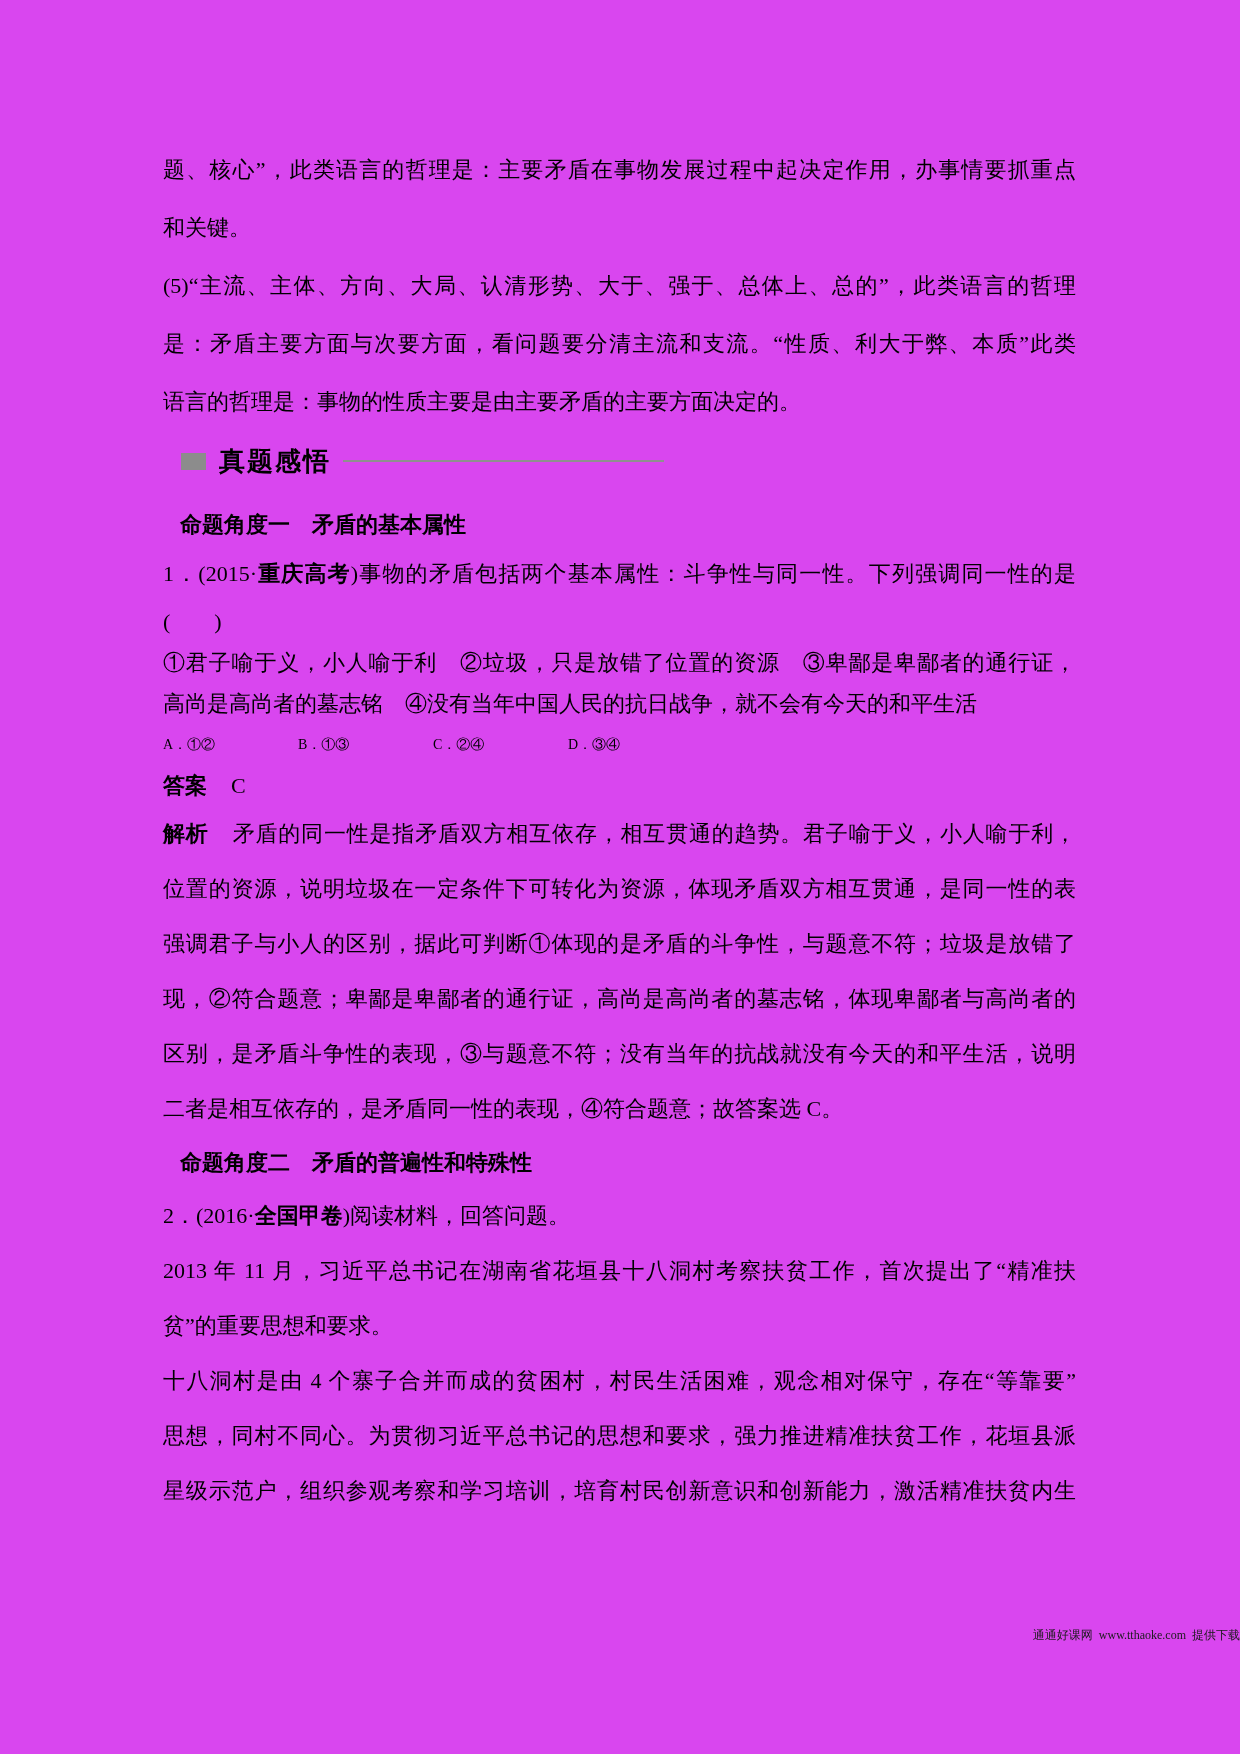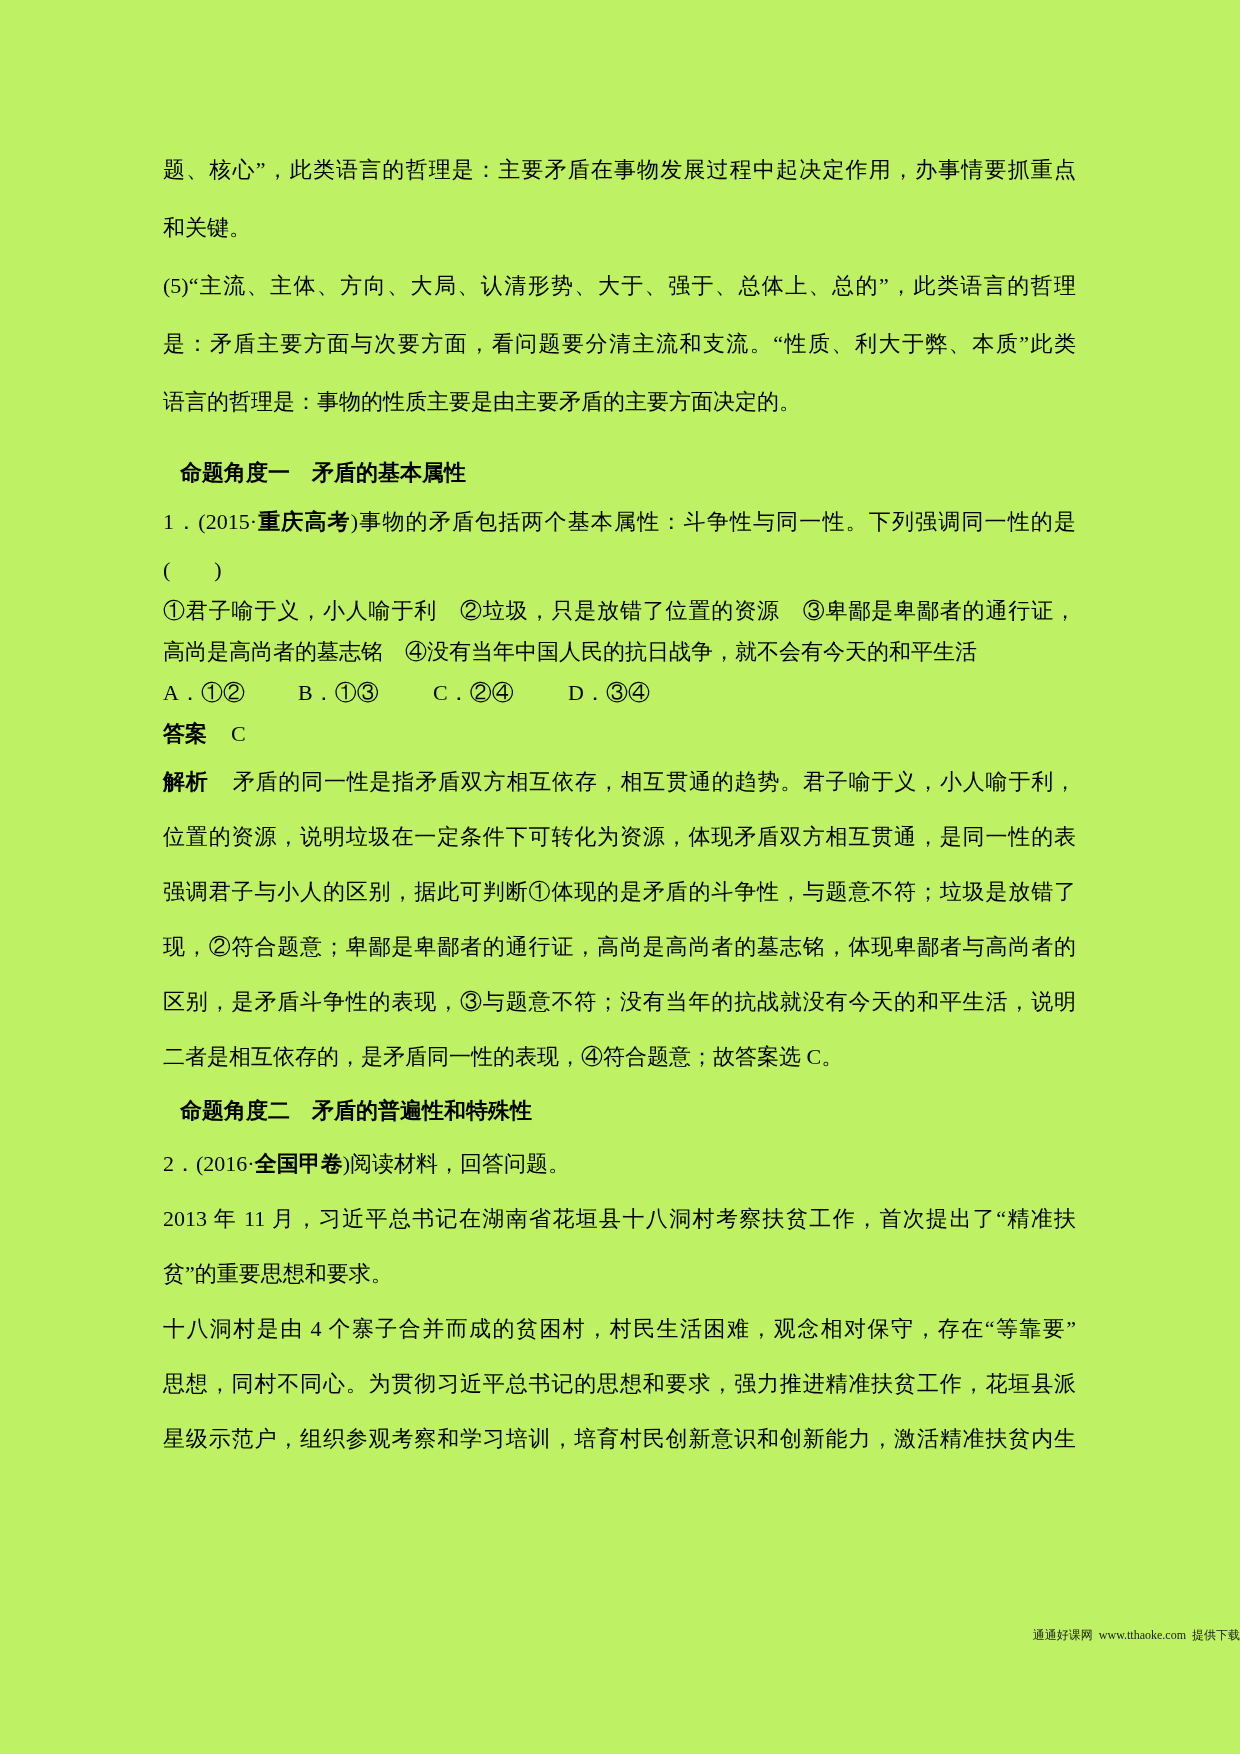--- a/index.html
+++ b/index.html
@@ -4,21 +4,21 @@
 <style>
   html, body { margin: 0; padding: 0; }
   body {
     width: 1240px; height: 1754px;
     background: #f5f5f5;
     font-family: "Liberation Serif", "DejaVu Serif", serif;
   }
   .page {
     position: relative;
     width: 1240px; height: 1754px;
-    background: #bef264;
+    background: #d946ef;
     overflow: hidden;
     color: #000000;
   }
   .content {
     position: absolute;
     left: 163px; top: 141px;
     width: 913px;
   }
   .line {
     font-size: 22px;
@@ -74,21 +74,21 @@
   }
   .inline-label {
     font-family: Liberation Serif, serif;
     font-weight: bold;
     margin-right: 24px;
   }
 
   .options-row {
     display: flex;
     line-height: 41px;
-    font-size: 22px;
+    font-size: 14px;
   }
   .option { width: 135px; flex: 0 0 auto; }
   .option:last-child { width: auto; }
 
   .footer {
     position: absolute;
     left: 0; top: 1620px;
     width: 100%;
     text-align: right;
     font-size: 12px;
@@ -104,20 +104,25 @@
   <div class="content">
 
     <div>
       <div class="line intro-line j">题、核心”，此类语言的哲理是：主要矛盾在事物发展过程中起决定作用，办事情要抓重点</div>
       <div class="line intro-line">和关键。</div>
       <div class="line intro-line j">(5)“主流、主体、方向、大局、认清形势、大于、强于、总体上、总的”，此类语言的哲理</div>
       <div class="line intro-line j">是：矛盾主要方面与次要方面，看问题要分清主流和支流。“性质、利大于弊、本质”此类</div>
       <div class="line intro-line">语言的哲理是：事物的性质主要是由主要矛盾的主要方面决定的。</div>
     </div>
 
+    <div class="sec-header">
+      <span class="sec-bullet"></span>
+      <span class="sec-title">真题感悟</span>
+      <span class="sec-rule"></span>
+    </div>
 
     <div class="heading h-angle1">命题角度一　矛盾的基本属性</div>
 
     <div>
       <div class="line q-line j"><span>1．(2015·</span><span class="bold-sans">重庆高考</span><span>)事物的矛盾包括两个基本属性：斗争性与同一性。下列强调同一性的是</span></div>
       <div class="line tight-line">(　　)</div>
       <div class="line tight-line j">①君子喻于义，小人喻于利　②垃圾，只是放错了位置的资源　③卑鄙是卑鄙者的通行证，</div>
       <div class="line tight-line">高尚是高尚者的墓志铭　④没有当年中国人民的抗日战争，就不会有今天的和平生活</div>
       <div class="options-row">
         <span class="option">A．①②</span>

